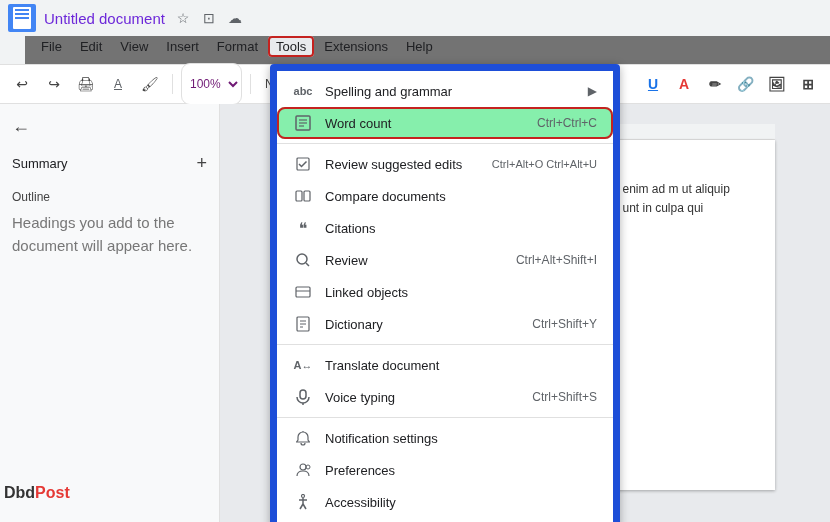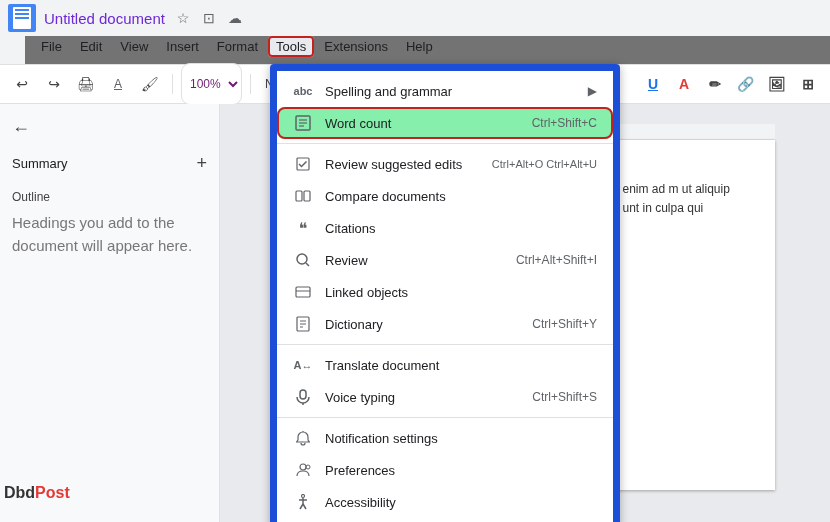--- a/index.html
+++ b/index.html
@@ -390,21 +390,21 @@
     <div class="dropdown-item word-count-highlight">
       <div class="dropdown-item-icon">
         <svg width="16" height="16" viewBox="0 0 16 16" fill="none" xmlns="http://www.w3.org/2000/svg">
           <rect x="1" y="1" width="14" height="14" rx="1" stroke="#5f6368" stroke-width="1.5" fill="none"></rect>
           <line x1="4" y1="5" x2="12" y2="5" stroke="#5f6368" stroke-width="1.2"></line>
           <line x1="4" y1="8" x2="12" y2="8" stroke="#5f6368" stroke-width="1.2"></line>
           <line x1="4" y1="11" x2="9" y2="11" stroke="#5f6368" stroke-width="1.2"></line>
         </svg>
       </div>
       <span class="dropdown-item-label">Word count</span>
-      <span class="dropdown-item-shortcut">Ctrl+Shift+C</span>
+      <span class="dropdown-item-shortcut">Ctrl+Ctrl+C</span>
     </div>
 
     <div class="dropdown-section-divider"></div>
 
     <div class="dropdown-item">
       <div class="dropdown-item-icon">
         <svg width="16" height="16" viewBox="0 0 16 16" fill="none">
           <rect x="2" y="2" width="12" height="12" rx="1" stroke="#5f6368" stroke-width="1.2" fill="none"></rect>
           <path d="M4 8l2.5 2.5 5-5" stroke="#5f6368" stroke-width="1.5" fill="none"></path>
         </svg>

